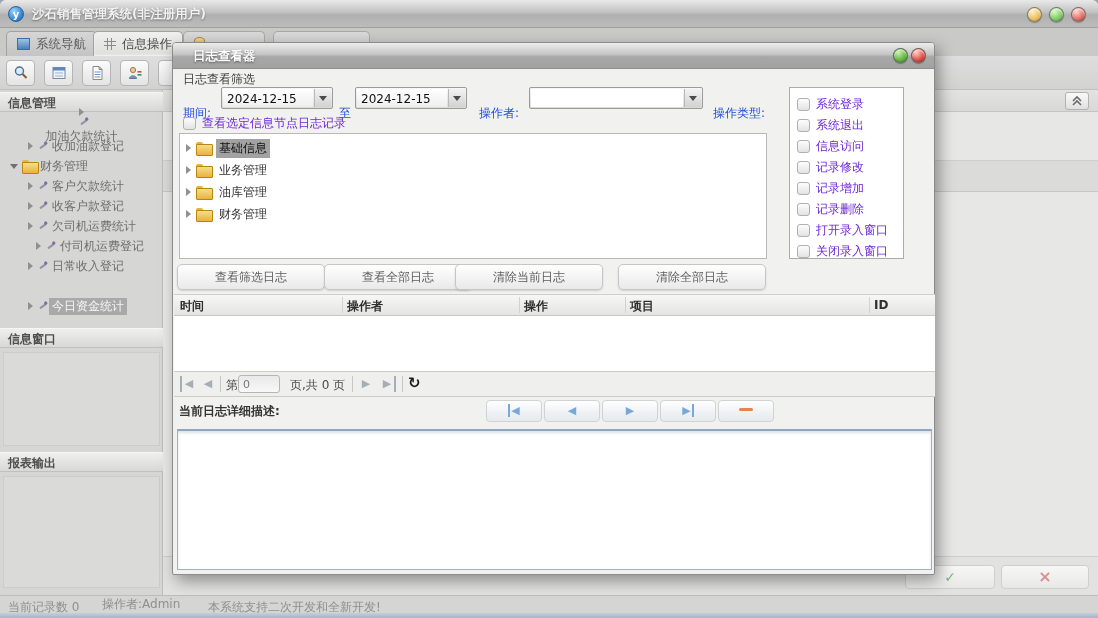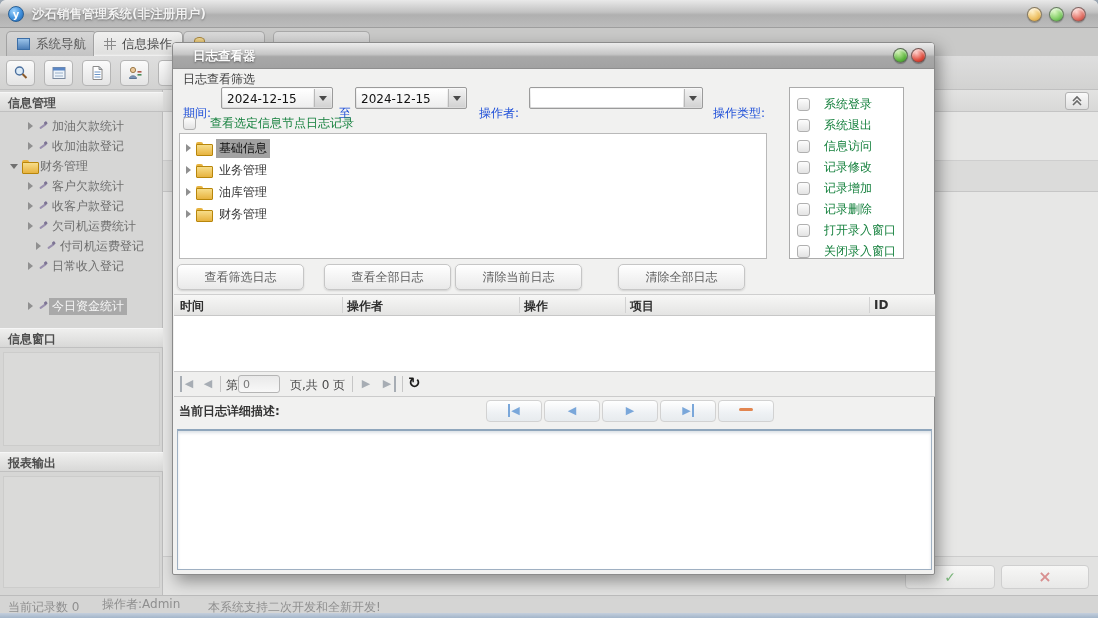--- a/index.html
+++ b/index.html
@@ -105,37 +105,37 @@
   .combo .val{position:absolute;left:1px;top:1px;right:19px;bottom:1px;background:linear-gradient(#ffffff,#eeeeee);
     font-size:12px;color:#111;padding:3px 0 0 4px;white-space:nowrap;overflow:hidden;}
   .combo.white .val{background:#ffffff;}
   .combo .arrow{position:absolute;right:1px;top:1px;bottom:1px;width:17px;
     background:linear-gradient(#f2f2f2,#d2d2d2);border-left:1px solid #b9b9b9;
     display:flex;align-items:center;justify-content:center;}
   .dn-tri{width:0;height:0;border-left:4px solid transparent;border-right:4px solid transparent;
     border-top:5px solid #4a4a4a;}
   .cbx{display:inline-block;width:13px;height:13px;border:1px solid #b0b0b0;border-radius:3px;
     background:linear-gradient(#fdfdfd,#e3e3e3);vertical-align:-2px;flex:0 0 auto;}
-  .cbx-row{display:flex;align-items:center;gap:14px;font-size:12px;color:#15803d;}
+  .cbx-row{display:flex;align-items:center;gap:6px;font-size:12px;color:#6d28d9;}
   .cb-panel{position:absolute;left:616px;top:44px;width:115px;height:172px;background:#fff;
     border:1px solid #ababab;overflow:hidden;padding:6px 0 0 7px;}
   .cb-panel .cbx-row{height:21px;}
   .node-cbx{position:absolute;left:10px;top:72px;}
   .tree-panel{position:absolute;left:6px;top:90px;width:588px;height:126px;background:#fff;
     border:1px solid #b9b9b9;font-family:Liberation Mono, monospace;}
   .tnode{position:absolute;left:6px;height:18px;display:flex;align-items:center;gap:5px;
     font-size:12px;color:#333;}
   .tnode .tlbl{padding:1px 3px;}
   .tnode.sel .tlbl{background:#a2a2a2;color:#0d0d0d;}
   .folder{width:15px;height:12px;position:relative;flex:0 0 auto;}
   .folder:before{content:"";position:absolute;left:0;top:0;width:7px;height:3px;border-radius:2px 2px 0 0;
     background:#e7b33f;}
   .folder:after{content:"";position:absolute;left:0;top:2px;width:15px;height:10px;border-radius:1px;
     background:linear-gradient(#f7dd8a,#e7b33f);border:1px solid #b8860b;}
-  .dbtn{position:absolute;top:221px;width:127px;height:26px;border:1px solid #c6c6c6;border-radius:5px;
+  .dbtn{position:absolute;top:221px;width:148px;height:26px;border:1px solid #c6c6c6;border-radius:5px;
     background:linear-gradient(#ffffff,#f3f3f3 55%,#e9e9e9);box-shadow:0 1px 2px rgba(0,0,0,.14);
     font-size:12px;color:#5d5d5d;text-align:center;line-height:25px;}
   .thead{position:absolute;left:1px;top:251px;width:761px;height:22px;
     background:linear-gradient(#f7f7f6,#e4e4e3);border-top:1px solid #cfcfcf;border-bottom:1px solid #c7c7c7;}
   .th-cell{position:absolute;top:3px;font-size:12px;font-weight:bold;color:#2f2f2f;}
   .th-sep{position:absolute;top:2px;bottom:2px;width:1px;background:#d2d2d2;}
   .tbody{position:absolute;left:1px;top:273px;width:761px;height:55px;background:#fff;}
   .pager{position:absolute;left:1px;top:328px;width:761px;height:26px;background:#efefee;
     border-top:1px solid #cbcbcb;border-bottom:1px solid #cbcbcb;font-size:12px;color:#4a4a4a;}
   .pg-arrow{position:absolute;top:4px;width:16px;height:16px;color:#a7adb4;font-size:11px;
@@ -218,21 +218,21 @@
         <rect x="10.5" y="6" width="4" height="1.6" fill="#b05a4a"></rect>
         <rect x="10.5" y="9" width="4" height="1.6" fill="#4a8a5a"></rect>
       </svg>
     </div>
     <div class="tbtn" style="left:158px;width:20px;"></div>
   </div>
 
   <div class="sidebar">
     <div class="side-header" style="top:2px;">信息管理</div>
 
-    <div class="trow" style="top:26px;">
+    <div class="trow" style="top:18px;flex-direction:column;">
       <span style="width:28px;"></span>
         <span class="tri-r"></span>
       <span class="ico" style="margin-left:4px;">
         <svg width="12" height="12" viewBox="0 0 12 12">
             <rect x="2" y="5" width="8" height="2.2" rx="1" transform="rotate(-35 6 6)" fill="#9a90ae"></rect>
             <rect x="7.2" y="1.6" width="3" height="3" rx="0.6" transform="rotate(-35 8.7 3.1)" fill="#7d7494"></rect>
           </svg>
       </span>
       <span class="lbl">加油欠款统计</span>
     </div>

